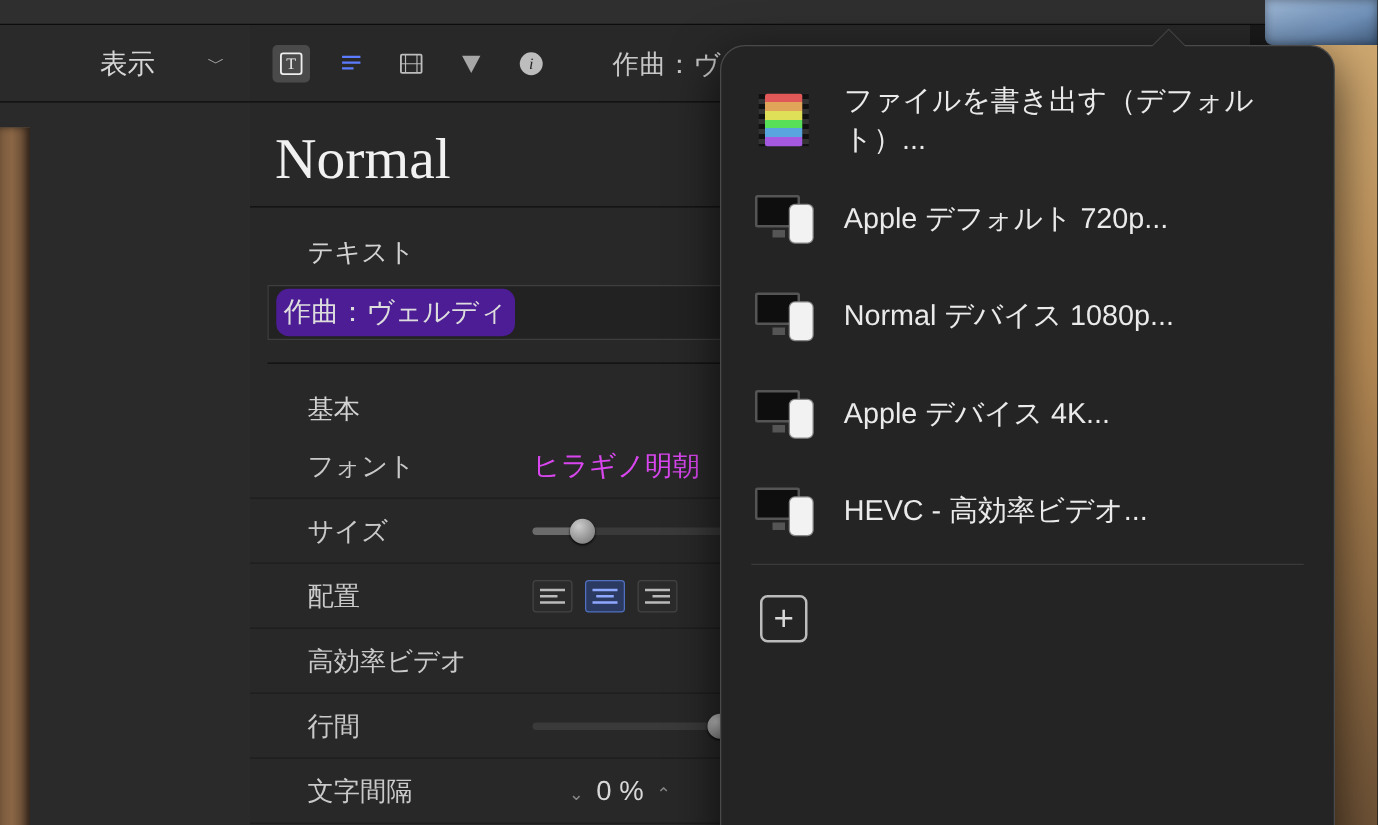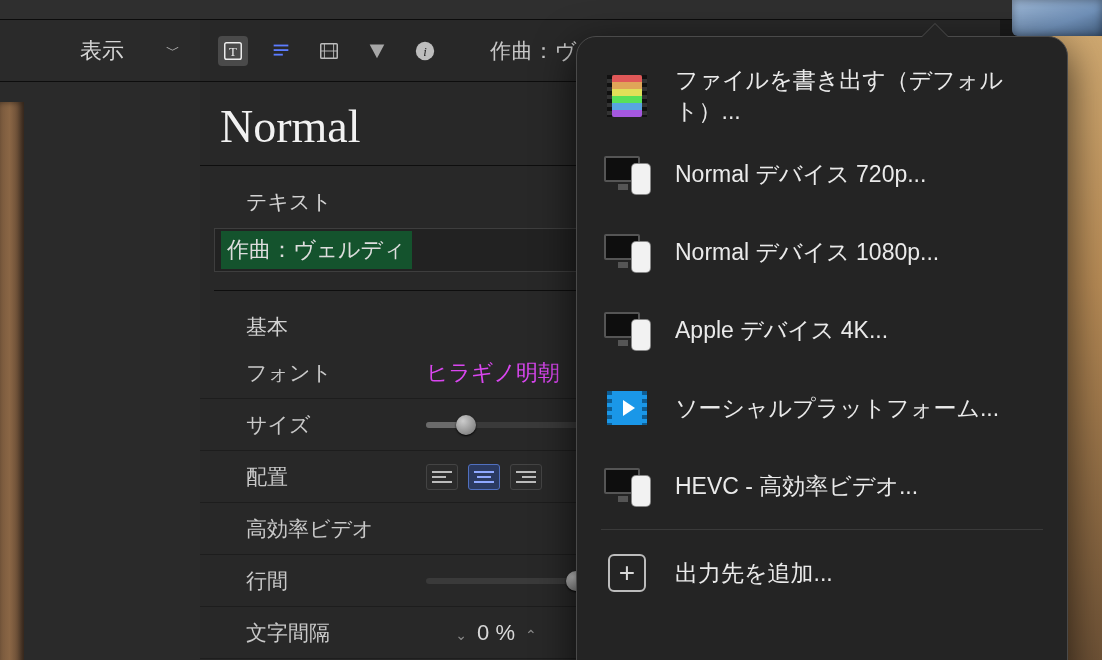--- a/index.html
+++ b/index.html
@@ -78,21 +78,21 @@
   }
 
   .section-label{
     padding:22px 0 6px 46px;font-size:21px;color:#d2d2d2;
   }
   .text-field{
     margin:6px 14px 0 14px;height:44px;border:1px solid #3e3e3e;
     background:#222;display:flex;align-items:center;padding:0 6px;
   }
   .text-field .sel{
-    background:#14532d;color:#ddd;font-size:22px;padding:4px 6px;
+    background:#4c1d95;color:#ddd;font-size:22px;padding:4px 6px;border-radius:10px;
   }
 
   .divider{height:1px;background:#0e0e0e;margin:18px 14px 0 14px}
 
   .prop-row{
     display:flex;align-items:center;height:52px;
     padding:0 14px 0 46px;
     border-bottom:1px solid #1d1d1d;
     font-size:21px;color:#c9c9c9;
   }
@@ -321,21 +321,21 @@
   </div>
 
   <div class="pop-item">
     <div class="pop-ico">
         <div class="dev-ico">
           <div class="mon"></div>
           <div class="stand"></div>
           <div class="phone"></div>
         </div>
       </div>
-    <span>Normal デバイス 720p...</span>
+    <span>Apple デフォルト 720p...</span>
   </div>
 
   <div class="pop-item">
     <div class="pop-ico">
         <div class="dev-ico">
           <div class="mon"></div>
           <div class="stand"></div>
           <div class="phone"></div>
         </div>
       </div>
@@ -346,42 +346,33 @@
     <div class="pop-ico">
         <div class="dev-ico">
           <div class="mon"></div>
           <div class="stand"></div>
           <div class="phone"></div>
         </div>
       </div>
     <span>Apple デバイス 4K...</span>
   </div>
 
-  <div class="pop-item">
-    <div class="pop-ico">
-        <div class="social-ico">
-          <div class="tri"></div>
-        </div>
-      </div>
-    <span>ソーシャルプラットフォーム...</span>
-  </div>
 
   <div class="pop-item">
     <div class="pop-ico">
         <div class="dev-ico">
           <div class="mon"></div>
           <div class="stand"></div>
           <div class="phone"></div>
         </div>
       </div>
     <span>HEVC - 高効率ビデオ...</span>
   </div>
 
   <div class="sep"></div>
 
   <div class="pop-item">
     <div class="pop-ico">
         <div class="plus-ico">+</div>
       </div>
-    <span>出力先を追加...</span>
   </div>
 
 </div>
 
 </body></html>

